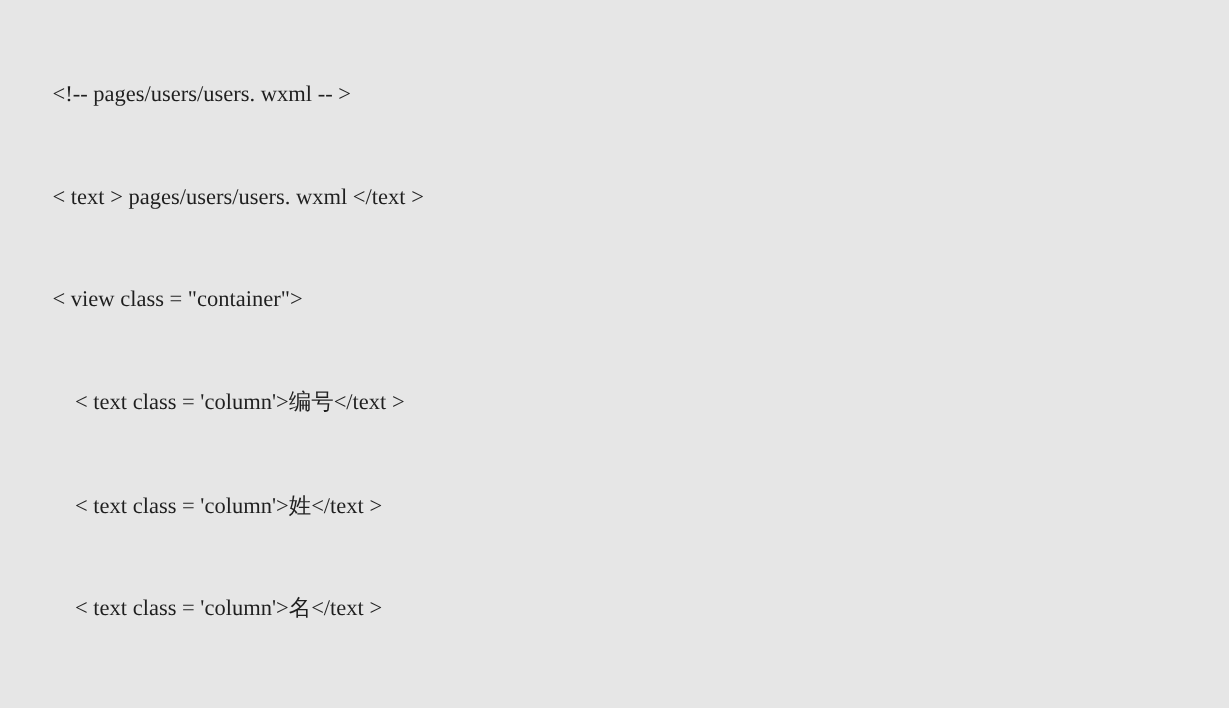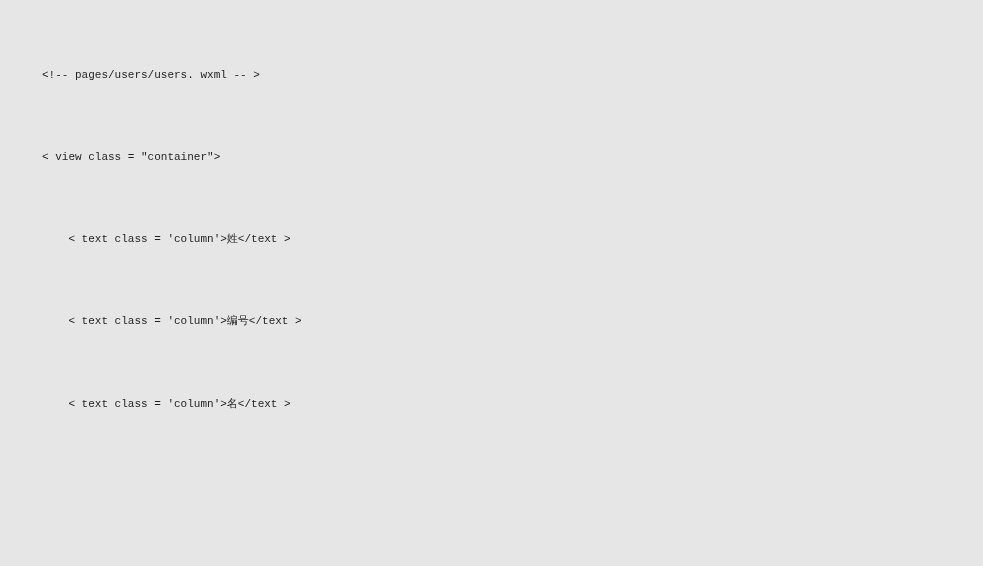--- a/index.html
+++ b/index.html
@@ -10,40 +10,41 @@
     width: 983px;
     height: 566px;
     background: #e6e6e6;
     overflow: hidden;
   }
   .code-listing {
     box-sizing: border-box;
     width: 983px;
     height: 566px;
     padding: 7px 10px 0 42px;
-    font-family: Liberation Mono, monospace;
-    font-size: 11px;
+    font-family: Liberation Serif, serif;
+    font-size: 18px;
     line-height: 27.4px;
     color: #1f1f1f;
     white-space: pre;
     overflow: hidden;
   }
   .code-line {
     white-space: pre;
     height: 27.4px;
   }
 </style>
 </head>
 <body>
 
 <div class="code-listing">
   <div class="code-line">&lt;!-- pages/users/users. wxml -- &gt;</div>
+  <div class="code-line">&lt; text &gt; pages/users/users. wxml &lt;/text &gt;</div>
   <div class="code-line">&lt; view class = "container"&gt;</div>
+  <div class="code-line">    &lt; text class = 'column'&gt;编号&lt;/text &gt;</div>
   <div class="code-line">    &lt; text class = 'column'&gt;姓&lt;/text &gt;</div>
-  <div class="code-line">    &lt; text class = 'column'&gt;编号&lt;/text &gt;</div>
   <div class="code-line">    &lt; text class = 'column'&gt;名&lt;/text &gt;</div>
   
   
   
   
   
   
   
   
   

